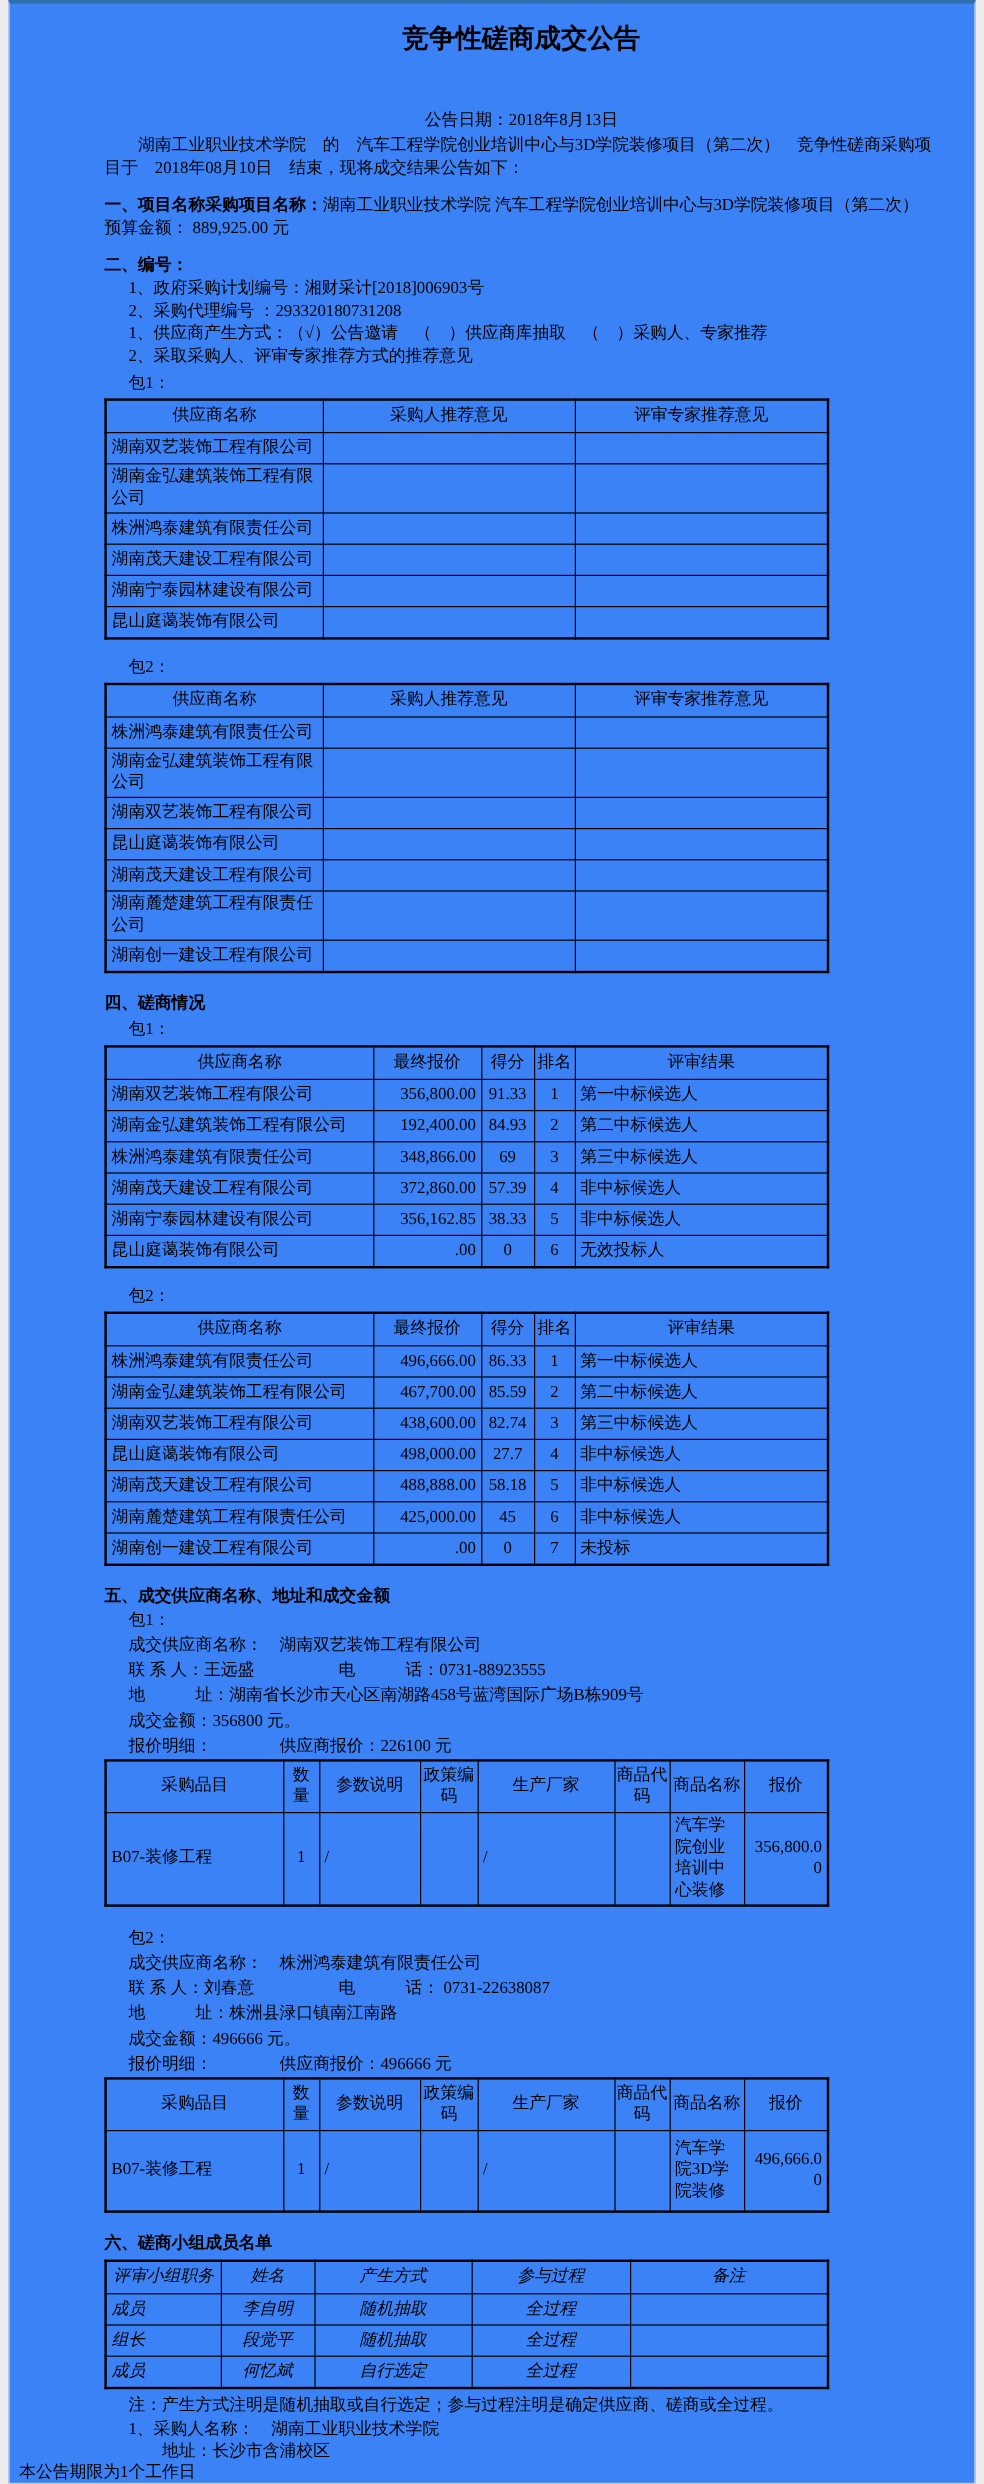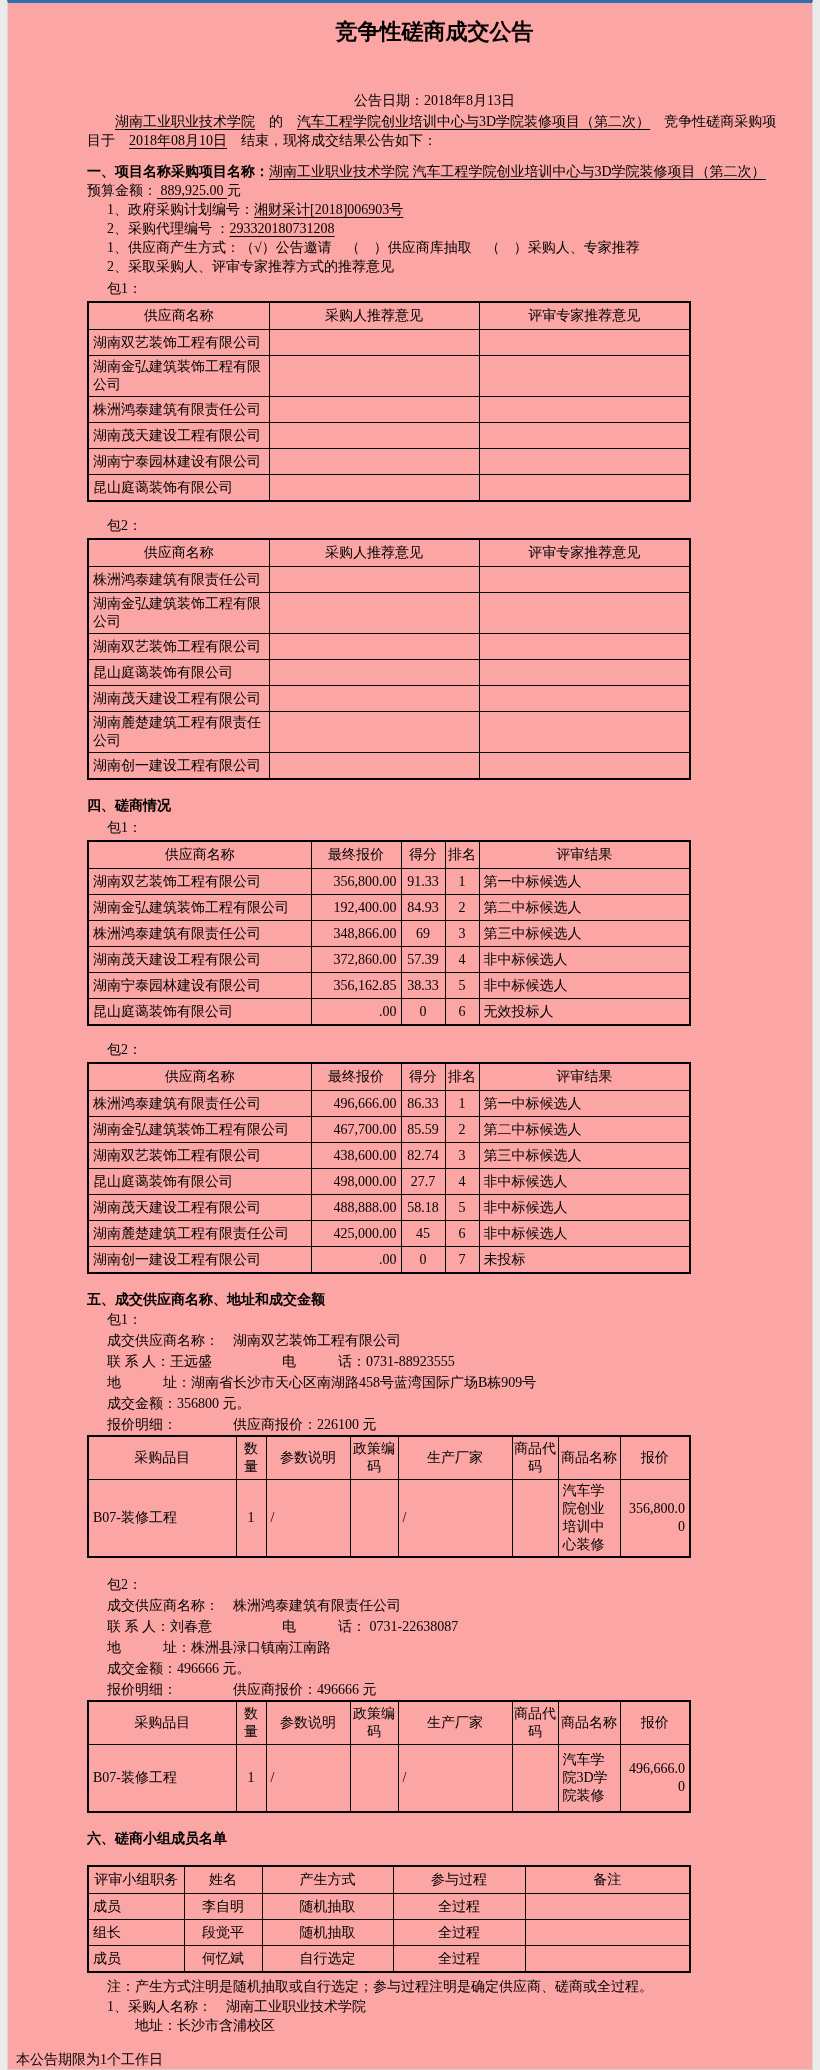--- a/index.html
+++ b/index.html
@@ -8,42 +8,42 @@
     font-family:"Liberation Serif","DejaVu Serif",serif;
     color:#000;
     width:820px;
   }
   .page{
     position:relative;
     box-sizing:border-box;
     width:806px;
     height:2070px;
     margin:0 auto;
-    background:#fca5a5;
+    background:#3b82f6;
     border-top:3px solid #2e6fad;
     border-left:1px solid #d9d9d9;
     border-right:1px solid #d9d9d9;
     border-bottom:1px solid #cfcfcf;
     overflow:hidden;
   }
   .doc{
     padding:6px 30px 0 79px;
     font-size:14px;
     line-height:19px;
   }
   .title{
     font-size:22px;
     font-weight:bold;
     text-align:center;
     margin:8px 0 2px 0;
     line-height:30px;
   }
   .center{text-align:center;margin-top:44px;}
   .b{font-weight:bold;}
-  .u{text-decoration:underline;text-underline-offset:3px;}
+  .u{text-underline-offset:3px;}
   p{margin:0;} .mt12{margin-top:12px;} .mt16{margin-top:16px;}
   .ind{margin-left:20px;}
   .pre{white-space:pre-wrap;}
   .line{line-height:21px;}
   .intro{text-indent:28px;line-height:19px;margin-top:2px;}
   .bao-label{margin:14px 0 3px 20px;}
   .bao-label-first{margin:3px 0 3px 20px;}
   table{
     border-collapse:collapse;
     table-layout:fixed;
@@ -79,20 +79,21 @@
 <div class="page">
   <div class="doc">
 
     <div class="title">竞争性磋商成交公告</div>
     <p class="center">公告日期：2018年8月13日</p>
 
     <p class="intro pre"><span class="u">湖南工业职业技术学院</span><span>　的　</span><span class="u">汽车工程学院创业培训中心与3D学院装修项目（第二次）</span><span>　竞争性磋商采购项目于　</span><span class="u">2018年08月10日</span><span>　结束，现将成交结果公告如下：</span></p>
 
     <p class="mt12 pre"><span class="b">一、项目名称采购项目名称：</span><span class="u">湖南工业职业技术学院 汽车工程学院创业培训中心与3D学院装修项目（第二次）</span><span>　　预算金额：</span><span class="u"> 889,925.00 </span><span>元</span></p>
 
+    <p class="b mt12">二、编号：</p>
     <p class="ind"><span>1、政府采购计划编号：</span><span class="u">湘财采计[2018]006903号</span></p>
     <p class="ind"><span>2、采购代理编号 ：</span><span class="u">293320180731208</span></p>
 
     <p class="ind pre">1、供应商产生方式：（√）公告邀请　（　）供应商库抽取　（　）采购人、专家推荐</p>
     <p class="ind">2、采取采购人、评审专家推荐方式的推荐意见</p>
 
     <p class="bao-label-first">包1：</p>
     <table>
       <colgroup>
           <col style="width:181px">
@@ -436,21 +437,21 @@
           <td></td>
           <td>/</td>
           <td></td>
           <td>汽车学院3D学院装修</td>
           <td class="num">496,666.00</td>
         </tr>
       </tbody>
     </table>
 
     <p class="b mt16">六、磋商小组成员名单</p>
-    <table style="margin-top:17px;">
+    <table style="margin-top:4px;font-style:italic;">
       <colgroup>
           <col style="width:96px">
           <col style="width:78px">
           <col style="width:131px">
           <col style="width:132px">
           <col style="width:165px">
         </colgroup>
       <thead>
         <tr>
             <th>评审小组职务</th>

